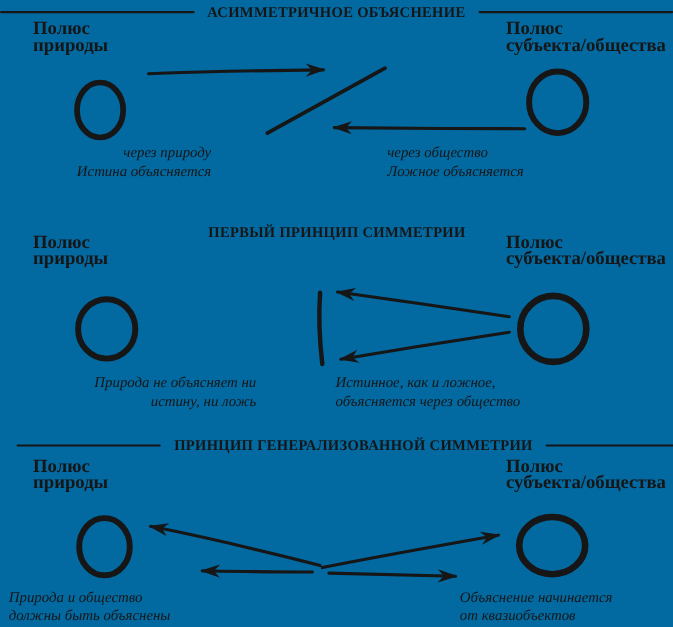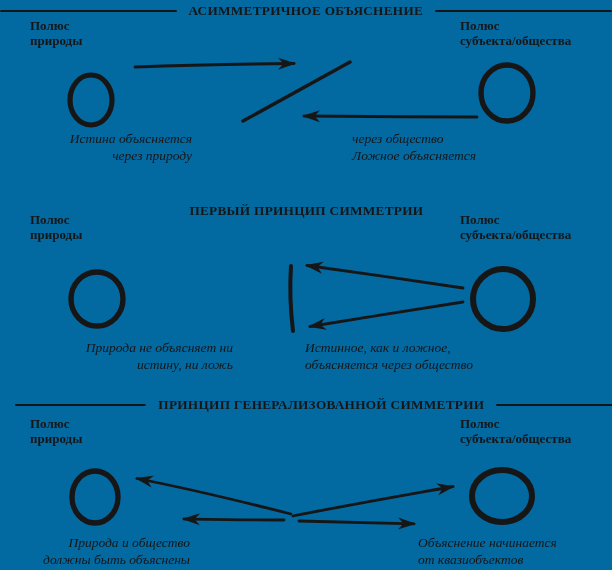--- a/index.html
+++ b/index.html
@@ -9,29 +9,29 @@
   }
   .section-header{
     position:absolute;left:0;width:612px;display:flex;align-items:center;gap:9px;
   }
   .rule{flex:1;height:2.5px;background:#161616;border-radius:1px;}
   .section-title{
     flex:0 0 auto;font-weight:700;font-size:13.5px;letter-spacing:.3px;
     white-space:nowrap;transform:scaleX(.98);color:#161616;
   }
   .pole-label{
-    position:absolute;font-weight:700;font-size:13px;line-height:15px;
+    position:absolute;font-weight:700;font-size:17px;line-height:15px;
     white-space:nowrap;color:#161616;
   }
   .caption{
     position:absolute;font-style:italic;font-size:13.5px;line-height:16.5px;
     white-space:nowrap;color:#161616;
   }
   .caption.align-right{text-align:right;}
-  .caption.align-center{text-align:right;}
+  .caption.align-center{text-align:left;}
   svg.canvas{position:absolute;left:0;width:612px;overflow:visible;}
   svg .ink{stroke:#161616;fill:none;stroke-linecap:round;}
   svg .head{fill:#161616;}
 </style>
 </head>
 <body>
 
 <div id="stage">
 
   <div class="section-header" style="top:3px;">
@@ -56,22 +56,22 @@
       </marker>
     </defs>
     <ellipse class="ink" cx="91" cy="45" rx="21" ry="25" stroke-width="5.2"></ellipse>
     <ellipse class="ink" cx="507" cy="38" rx="26" ry="28" stroke-width="5.4"></ellipse>
     <path class="ink" d="M135,12 C190,10 245,9 294,8.5" stroke-width="2.8" marker-end="url(#ah1)"></path>
     <path class="ink" d="M243,66 L350,7" stroke-width="3.4"></path>
     <path class="ink" d="M477,62 C420,62 360,61.5 304,61" stroke-width="2.8" marker-end="url(#ah1)"></path>
   </svg>
 
   <div class="caption align-right" style="left:30px;top:131px;width:162px;">
+    <div>через природу</div>
     <div>Истина объясняется</div>
-    <div>через природу</div>
   </div>
   <div class="caption" style="left:352px;top:131px;">
     <div>через общество</div>
     <div>Ложное объясняется</div>
   </div>
 
   <div class="section-header" style="top:194px;flex-direction:column;">
     <div class="rule"></div>
     <div class="section-title">ПЕРВЫЙ ПРИНЦИП СИММЕТРИИ</div>
     <div class="rule"></div>

